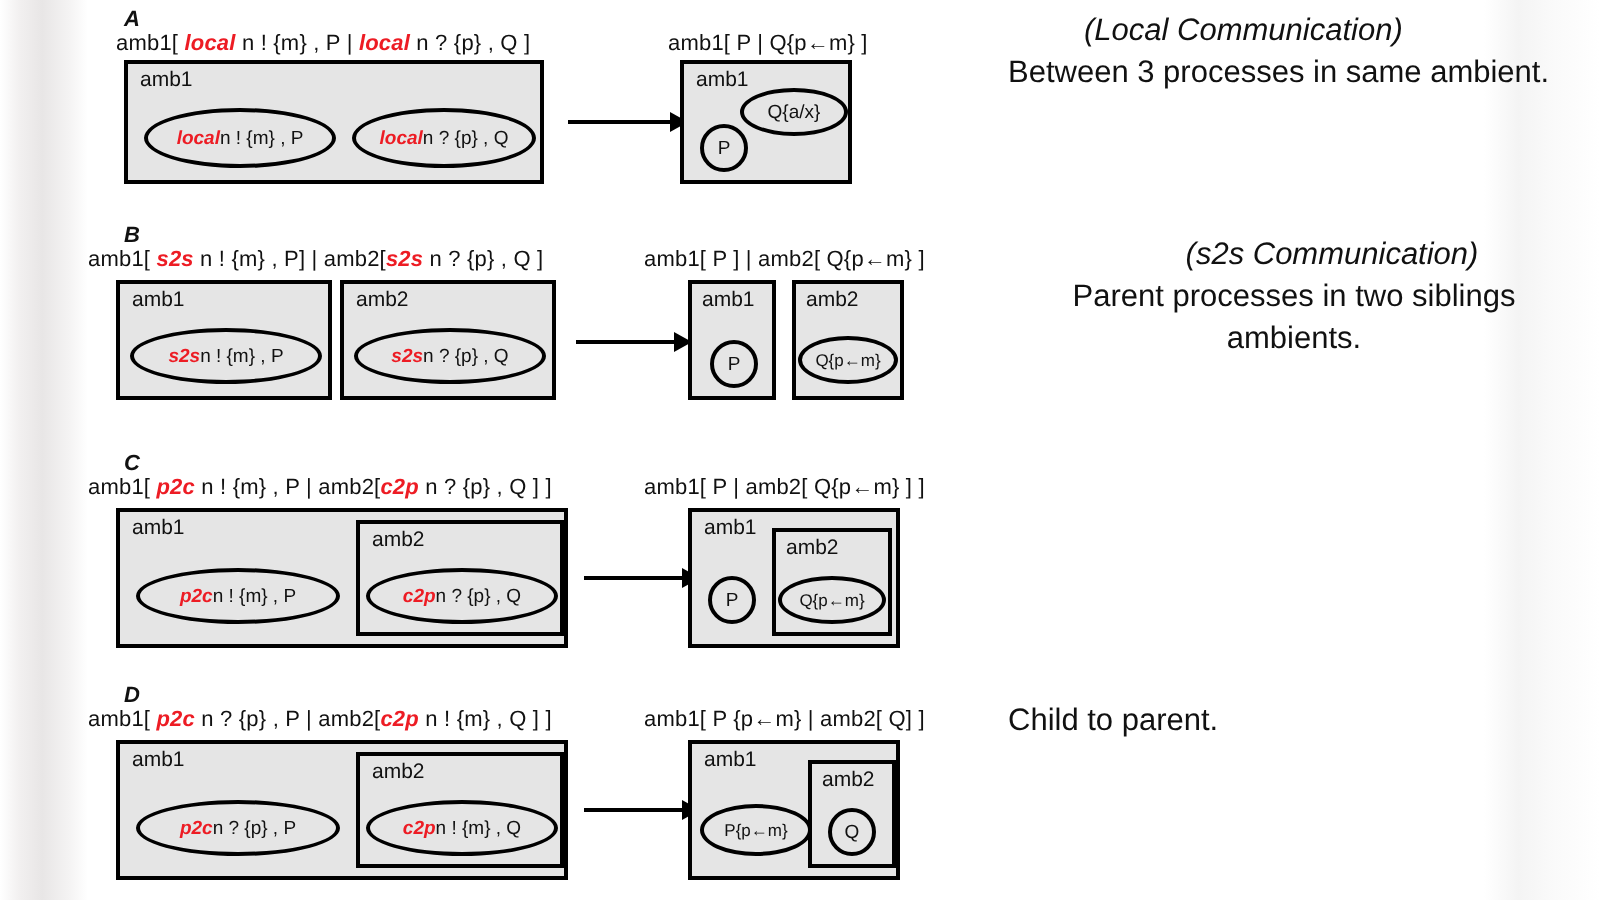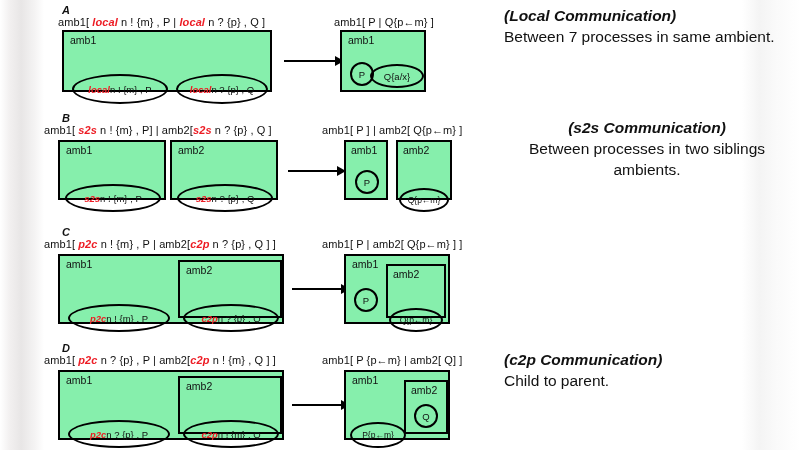--- a/index.html
+++ b/index.html
@@ -33,32 +33,32 @@
   .formula{
     position:absolute;top:12px;left:0;width:290px;
     font-size:11px;white-space:nowrap;letter-spacing:.1px;
   }
   .formula.right{left:278px;width:200px;}
   .kw{color:#ED1C24;font-weight:bold;font-style:italic;}
 
   
   .amb{
     position:absolute;
-    border:2px solid #000;background:#86efac;box-sizing:border-box;
+    border:2px solid #000;background:#e5e5e5;box-sizing:border-box;
   }
   .amb-label{
     position:absolute;left:6px;top:2px;
     font-size:10.5px;white-space:nowrap;
   }
   .ell{
     position:absolute;
     border:2px solid #000;border-radius:50%;
     background:transparent;box-sizing:border-box;
     display:flex;align-items:center;justify-content:center;
-    font-size:9.5px;white-space:nowrap;margin-top:20px;
+    font-size:9.5px;white-space:nowrap;
   }
   .circ{
     position:absolute;
     border:2px solid #000;border-radius:50%;
     background:transparent;box-sizing:border-box;
     display:flex;align-items:center;justify-content:center;
     font-size:9.5px;
   }
 
   
@@ -66,22 +66,23 @@
   .arrow .shaft{position:absolute;left:0;top:4px;height:2px;background:#000;}
   .arrow .head{
     position:absolute;top:0px;width:0;height:0;
     border-top:5px solid transparent;border-bottom:5px solid transparent;
     border-left:9px solid #000;
   }
 
   
   .desc{position:absolute;left:504px;width:286px;}
   .desc-title{
-    font-style:italic;font-weight:bold;font-size:15.5px;line-height:20px;
+    font-style:italic;font-weight:normal;font-size:15.5px;line-height:20px;
     white-space:nowrap;
+    margin-left:38px;
   }
   .desc-body{font-size:15.5px;line-height:21px;}
 </style>
 </head>
 <body>
 
 <div class="edge-left"></div>
 <div class="edge-right"></div>
 
 <div class="stage">
@@ -223,24 +224,23 @@
       <div class="ell" style="left:4px;top:30px;width:56px;height:26px;font-size:8.5px;">P{p←m}</div>
       <div class="amb" style="left:58px;top:8px;width:44px;height:54px;">
         <div class="amb-label" style="left:5px;">amb2</div>
         <div class="circ" style="left:8px;top:22px;width:24px;height:24px;">Q</div>
       </div>
     </div>
   </div>
 
   <div class="desc" style="top:6px;">
     <div class="desc-title">(Local Communication)</div>
-    <div class="desc-body">Between 7 processes in same ambient.</div>
+    <div class="desc-body">Between 3 processes in same ambient.</div>
   </div>
   <div class="desc" style="top:118px;text-align:center;">
     <div class="desc-title">(s2s Communication)</div>
-    <div class="desc-body">Between processes in two siblings ambients.</div>
+    <div class="desc-body">Parent processes in two siblings ambients.</div>
   </div>
   <div class="desc" style="top:350px;">
-    <div class="desc-title">(c2p Communication)</div>
     <div class="desc-body">Child to parent.</div>
   </div>
 
 </div>
 
 </body></html>

